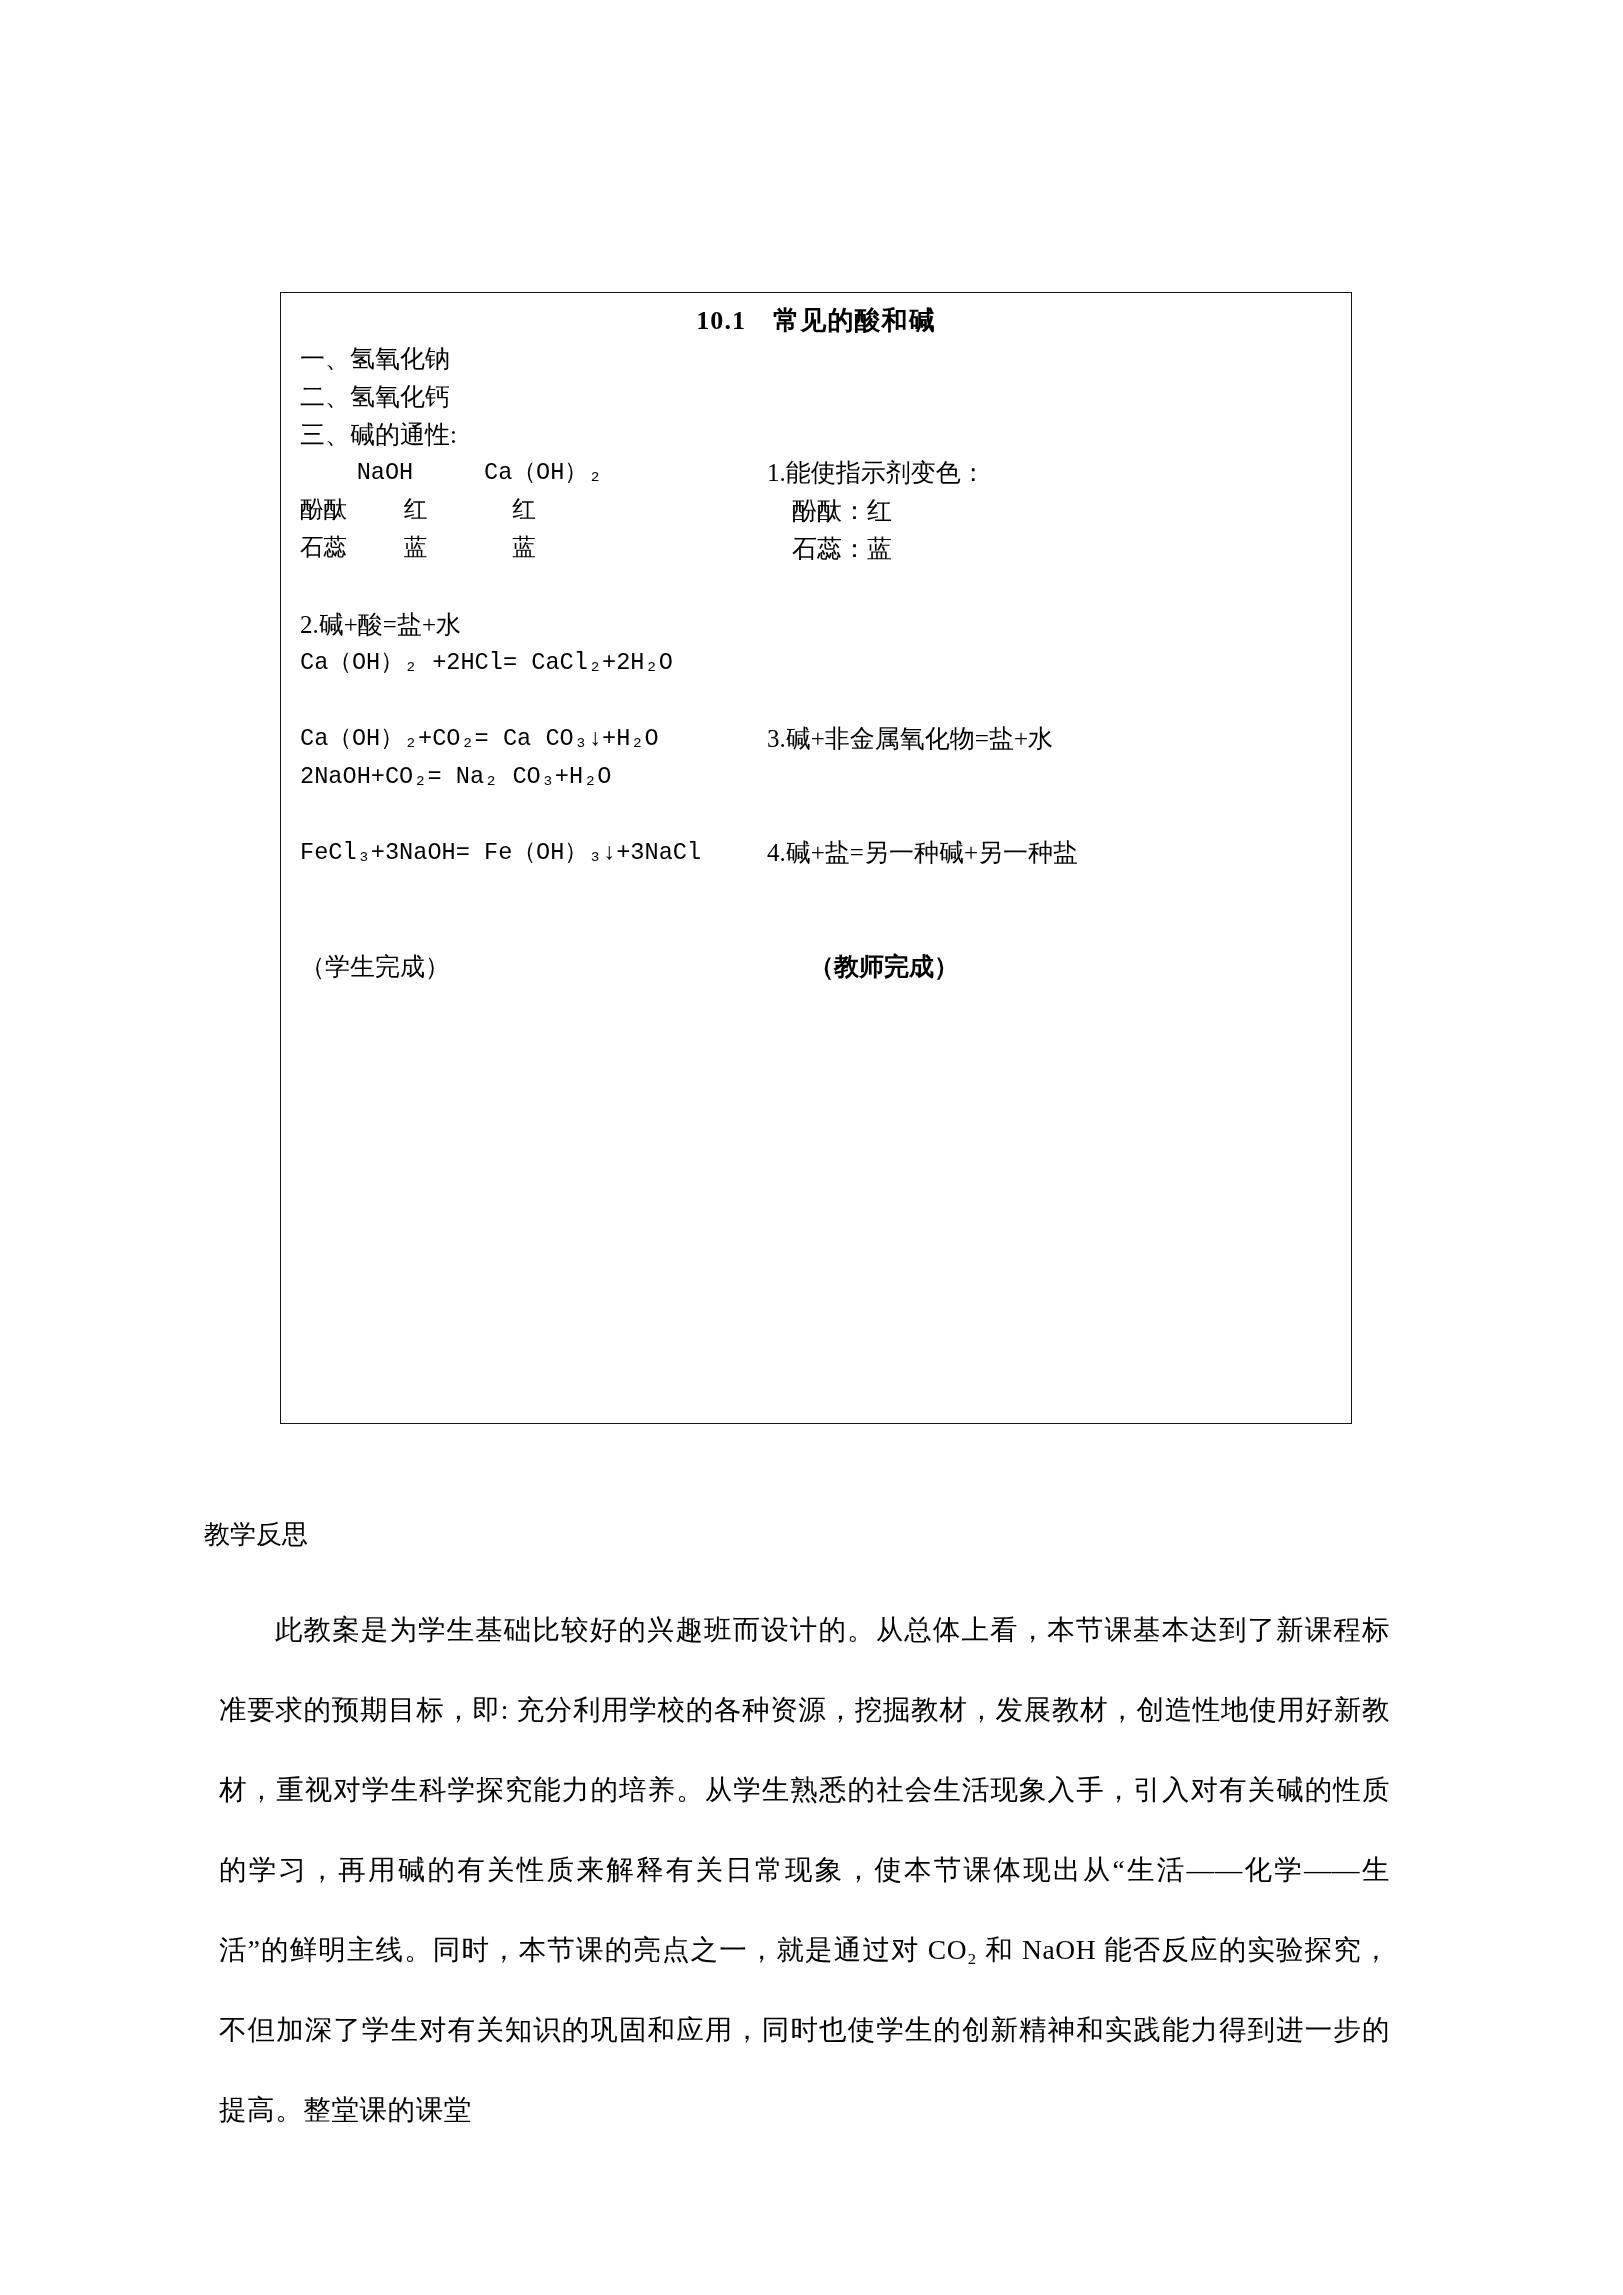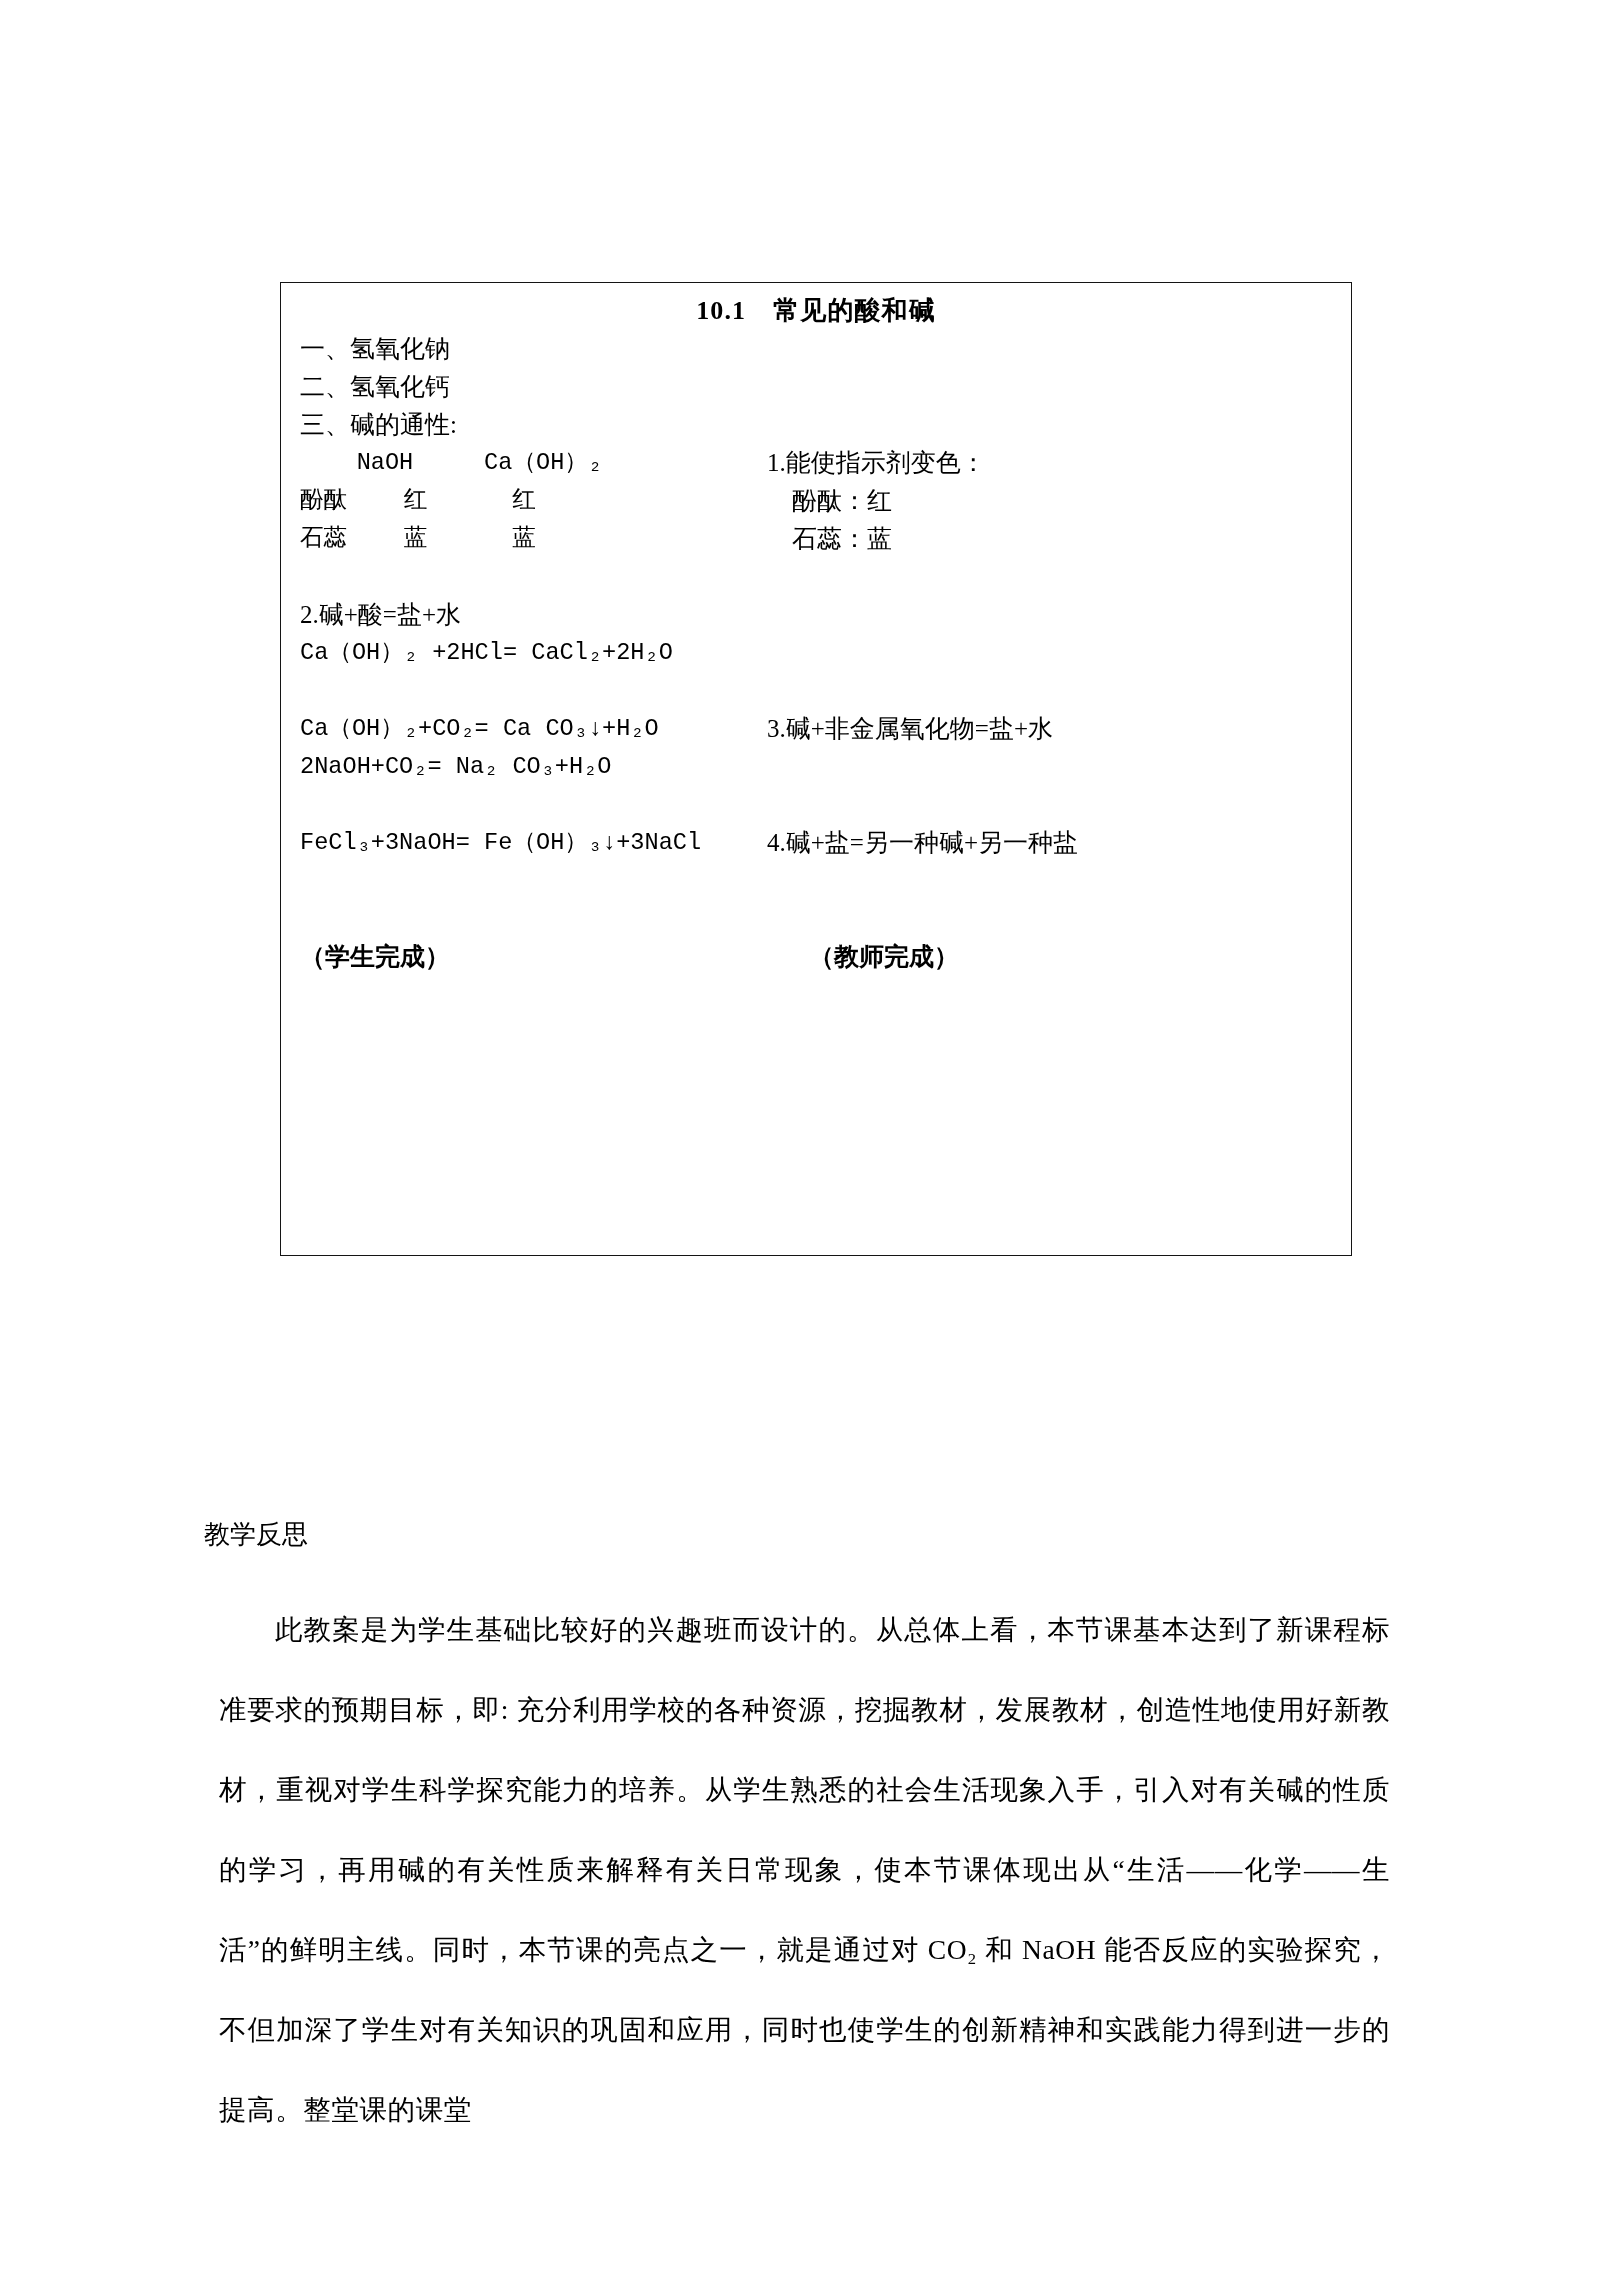--- a/index.html
+++ b/index.html
@@ -18,23 +18,23 @@
   .page {
     position: absolute;
     inset: 0;
     background: #ffffff;
   }
 
   
   .content-box {
     position: absolute;
     left: 280px;
-    top: 282px;
+    top: 292px;
     width: 1072px;
-    height: 974px;
+    height: 1132px;
     border: 1.7px solid #141414;
     box-sizing: border-box;
     padding: 7.9px 19px 0 19px;
   }
   .box-title {
     font-size: 26px;
     font-weight: bold;
     line-height: 39px;
     text-align: center;
     letter-spacing: 1.1px;
@@ -63,21 +63,21 @@
     font-family: "Liberation Serif", serif;
     font-size: 25px;
   }
   .box-row.footer-row {
     margin-top: 0;
     font-weight: bold;
   }
   .box-row.footer-row .left {
     font-family: "Liberation Serif", serif;
     font-size: 25px;
-    font-weight: bold;
+    font-weight: normal;
   }
   .box-row.footer-row .right {
     padding-left: 42px;
     font-weight: bold;
     font-size: 25px;
   }
 
   
   .reflection {
     position: absolute;

